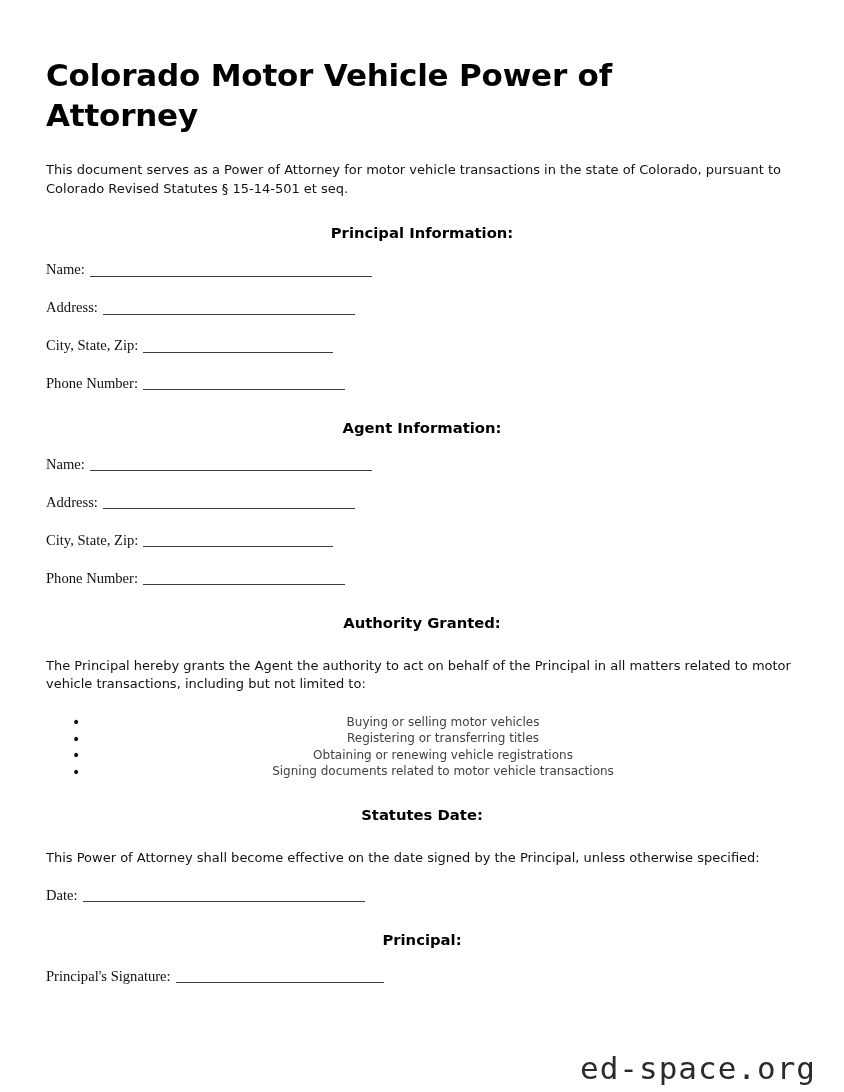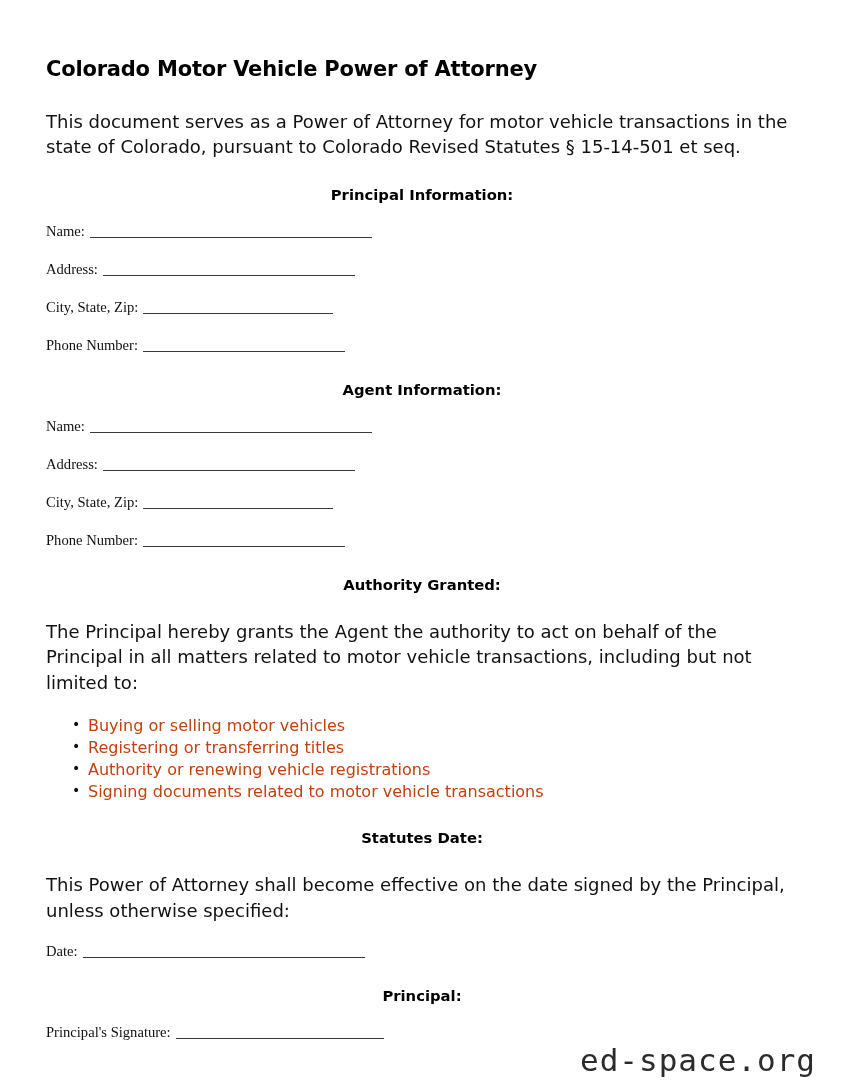--- a/index.html
+++ b/index.html
@@ -22,32 +22,32 @@
     position: absolute;
     left: 0; top: 0;
     width: 844px;
     height: 1092px;
     background: #ffffff;
     box-sizing: border-box;
     padding: 46px 46px 0 46px;
   }
 
   .doc-title {
-    font-size: 21px;
+    font-size: 31px;
     font-weight: bold;
     line-height: 1.28;
     letter-spacing: -0.2px;
     margin: 0;
     padding-top: 10px;
     max-width: 640px;
     color: #000;
   }
 
   .body-para {
-    font-size: 18px;
+    font-size: 13px;
     line-height: 1.42;
     margin: 0;
     padding-top: 26px;
     max-width: 752px;
     color: #111;
   }
 
   .section-heading {
     font-size: 14.8px;
     font-weight: bold;
@@ -77,39 +77,40 @@
     margin-left: 5px;
   }
 
   .bullet-list {
     margin: 0;
     padding: 0;
     list-style: none;
     padding-top: 20px;
   }
   .bullet-list li {
-    font-size: 16px;
+    font-size: 12px;
     line-height: 1.37;
     position: relative;
     padding-left: 42px;
-    color: #c2410c;
+    color: #404040;
+    text-align: center;
   }
   .bullet-list li::before {
     content: "\2022";
     position: absolute;
     left: 26px;
     top: -0.5px;
     font-size: 14px;
     color: #111;
   }
 
   .watermark {
     position: absolute;
     right: 28px;
-    bottom: 14px;
+    bottom: 6px;
     font-family: "DejaVu Sans Mono", "Liberation Mono", monospace;
     font-size: 31px;
     letter-spacing: 1px;
     color: #2b2b2b;
     white-space: nowrap;
     margin-top: 13px;
   }
 </style>
 </head>
 <body>
@@ -150,21 +151,21 @@
     <p class="field-row">
       <span class="field-label">Phone Number:</span><span class="field-blank" style="width:202px"></span>
     </p>
   </div>
 
   <h2 class="section-heading">Authority Granted:</h2>
   <p class="body-para">The Principal hereby grants the Agent the authority to act on behalf of the Principal in all matters related to motor vehicle transactions, including but not limited to:</p>
   <ul class="bullet-list">
     <li>Buying or selling motor vehicles</li>
     <li>Registering or transferring titles</li>
-    <li>Authority or renewing vehicle registrations</li>
+    <li>Obtaining or renewing vehicle registrations</li>
     <li>Signing documents related to motor vehicle transactions</li>
   </ul>
 
   <h2 class="section-heading">Statutes Date:</h2>
   <p class="body-para">This Power of Attorney shall become effective on the date signed by the Principal, unless otherwise specified:</p>
   <p class="field-row">
     <span class="field-label">Date:</span><span class="field-blank" style="width:282px"></span>
   </p>
 
   <h2 class="section-heading">Principal:</h2>

